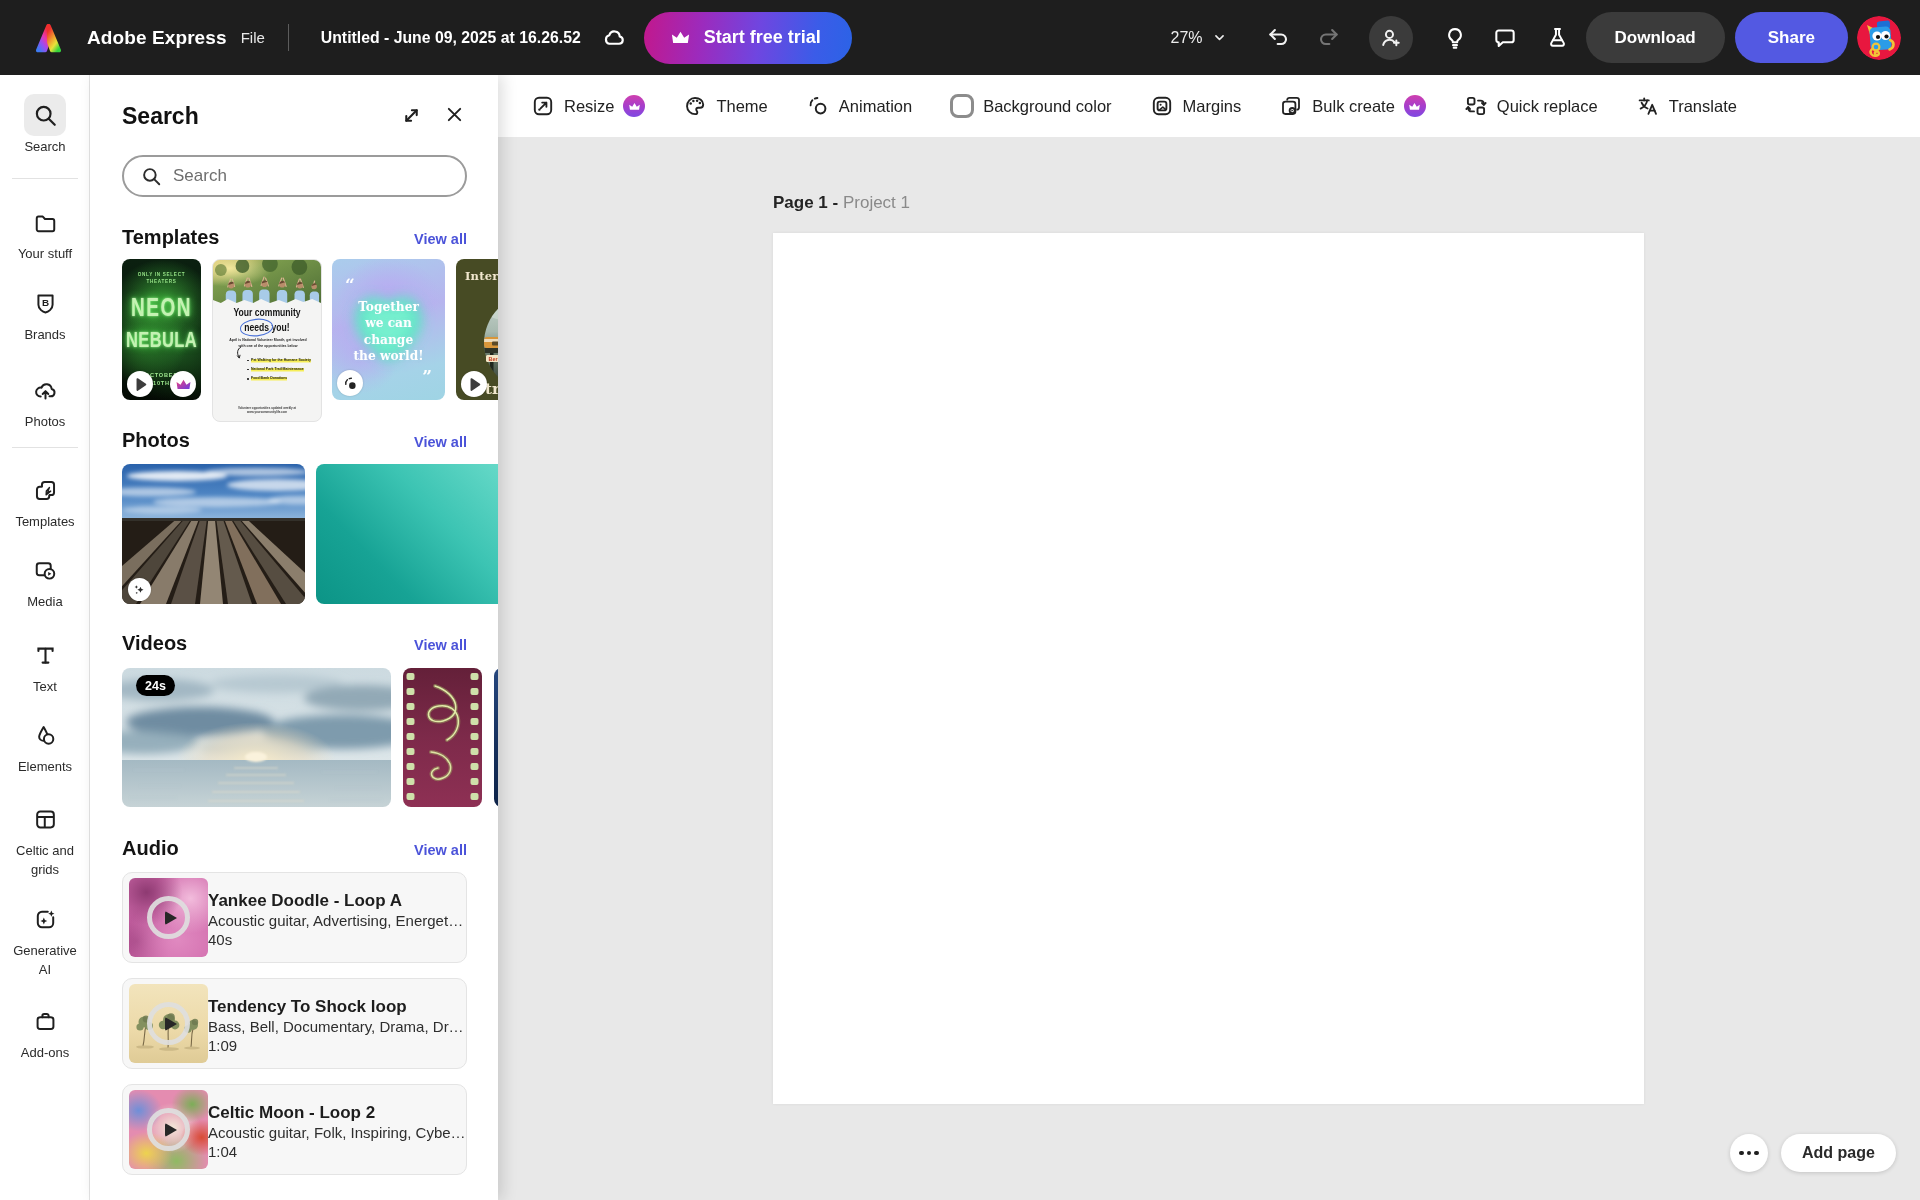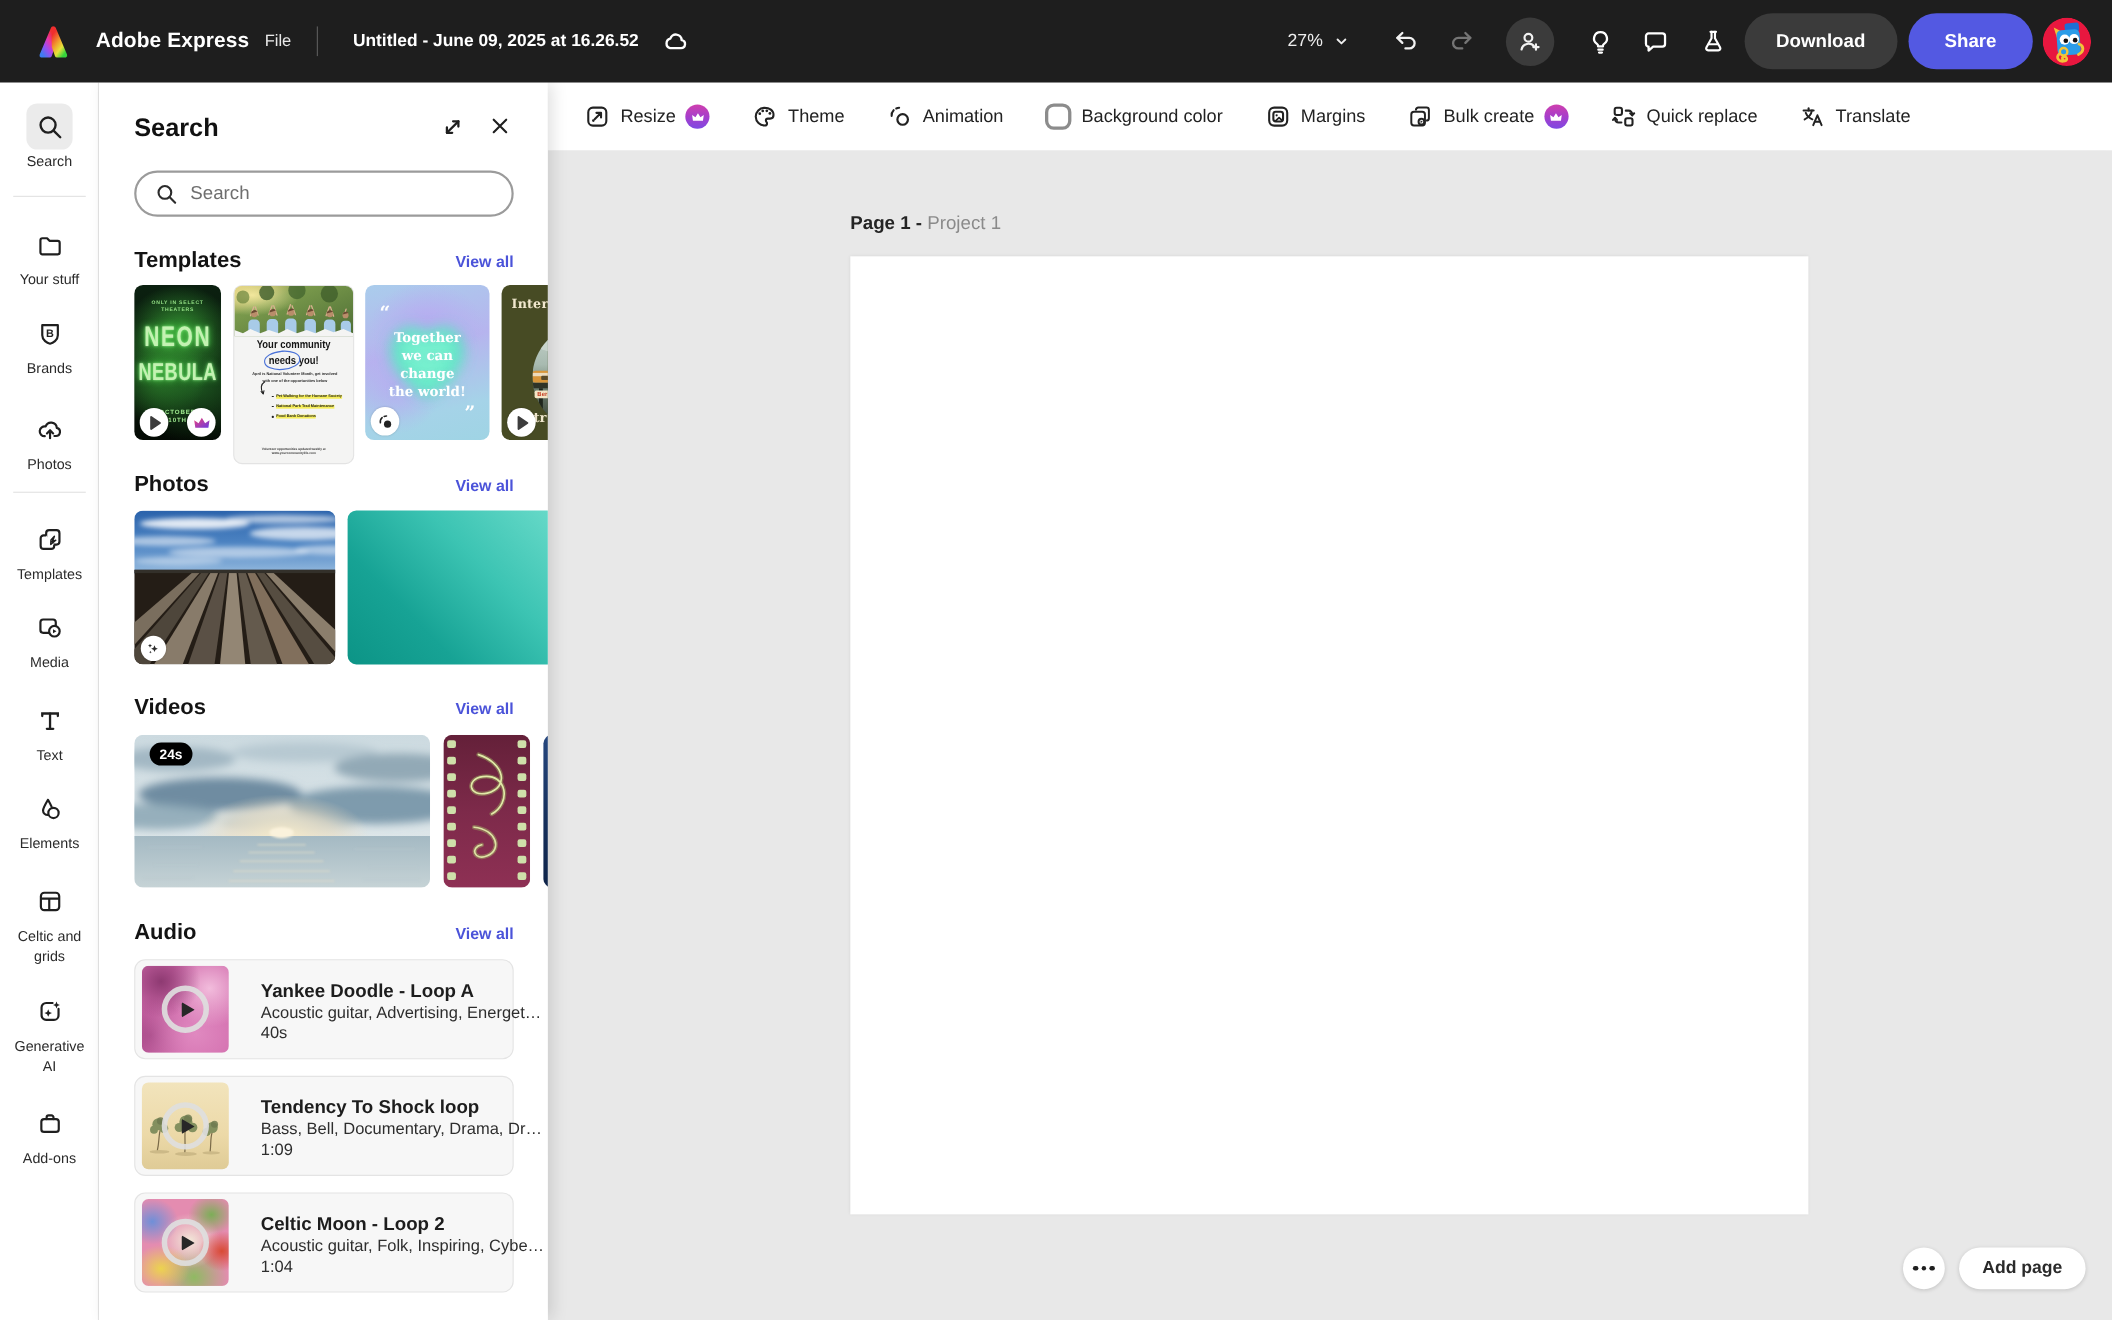--- a/index.html
+++ b/index.html
@@ -75,37 +75,37 @@
 .tc3{width:113px;height:141px;margin-right:11px;background:linear-gradient(165deg,#aacdec 0%,#b6b4ee 42%,#a5d3e8 78%,#9fd4e4 100%)}
 .tc3-bg{position:absolute;inset:0}
 .tc3-quote{position:absolute;left:0;right:0;top:40px;text-align:center;color:#fff;font-family:"DejaVu Serif",serif;font-weight:700;font-size:12.2px;line-height:16.4px;text-shadow:0 0 3px rgba(160,220,230,.5)}
 .tc3 .q1{position:absolute;left:13px;top:16px;color:#fff;font-family:"DejaVu Serif",serif;font-weight:700;font-size:17px}
 .tc3 .q2{position:absolute;right:13px;bottom:14px;color:#fff;font-family:"DejaVu Serif",serif;font-weight:700;font-size:17px}
 .tc3 .badge{left:5px;bottom:4px;width:26px;height:26px}
 .tc4{width:79px;height:141px;background:#474b24}
 .tc4-title{position:absolute;top:10px;left:9px;font-family:"DejaVu Serif",serif;font-weight:700;font-size:11.5px;color:#f0e7cd;letter-spacing:.2px}
 .tc4-circle{position:absolute;left:28px;top:36px;width:96px;height:96px;border-radius:50%;overflow:hidden}
 .tc4-chip{position:absolute;left:30px;top:96px;background:#f4e6c6;border-radius:1.5px;padding:.5px 2.5px;font-size:5.4px;font-weight:700;color:#c23c22}
-.tc4-sub{position:absolute;left:29px;bottom:13px;font-family:"DejaVu Serif",serif;font-weight:700;font-size:12px;color:#f0e7cd}
+.tc4-sub{position:absolute;left:29px;bottom:2px;font-family:"DejaVu Serif",serif;font-weight:700;font-size:15px;color:#f0e7cd}
 .tc4 .badge{left:5px;bottom:3px;width:26px;height:26px}
 
 .ph1{width:183px;height:140px;margin-right:11px}
 .ph2{width:200px;height:140px;background:linear-gradient(226deg,#6cdccb 0%,#3cc4b3 38%,#17a395 70%,#0c9486 100%)}
 .ph1 .badge{left:6px;bottom:3px;width:23px;height:23px}
 
 .vd1{width:269px;height:139px;margin-right:12px}
 .vd2{width:79px;height:139px;margin-right:12px}
 .vd3{width:60px;height:139px;background:linear-gradient(180deg,#26477e 0%,#16305c 55%,#0e2348 100%)}
 .dur-badge{position:absolute;left:14px;top:7px;height:21px;border-radius:10.5px;background:#000;color:#fff;font-size:12.5px;font-weight:700;display:flex;align-items:center;padding:0 9px}
 
 .audio-card{position:absolute;left:32px;width:345px;height:91px;border:1px solid #e4e4e4;border-radius:10px;background:#f7f7f7;display:flex;cursor:pointer}
 .audio-thumb{position:relative;width:79px;height:79px;border-radius:6px;margin:5px 0 0 6px;overflow:hidden;flex:none}
 .play-ring{position:absolute;left:50%;top:50%;width:43px;height:43px;margin:-21.5px 0 0 -21.5px;border-radius:50%;border:5px solid rgba(222,222,222,.92)}
 .play-tri{position:absolute;left:50%;top:50%;width:0;height:0;margin:-7px 0 0 -4px;border-left:12px solid #272727;border-top:7px solid transparent;border-bottom:7px solid transparent;border-radius:2px}
-.audio-info{margin-left:29px;padding-top:17px}
+.audio-info{margin-left:0;padding-top:17px}
 .audio-title{font-size:17px;font-weight:700;color:#1d1d1d;line-height:21px}
 .audio-tags{font-size:15px;color:#2e2e2e;line-height:19px;white-space:nowrap}
 .audio-dur{font-size:15px;color:#2e2e2e;line-height:19px}
 .at1{background:radial-gradient(60px 55px at 22% 18%,#8e3a72 0%,rgba(142,58,114,0) 60%),radial-gradient(55px 50px at 78% 26%,#f2bcdc 0%,rgba(242,188,220,0) 70%),radial-gradient(70px 60px at 62% 78%,#e089c0 0%,rgba(224,137,192,0) 75%),radial-gradient(50px 50px at 10% 80%,#a34483 0%,rgba(163,68,131,0) 70%),#d06aab}
 .at3{background:radial-gradient(30px 26px at 80% 18%,#7cae57 0%,rgba(124,174,87,0) 70%),radial-gradient(30px 26px at 92% 60%,#d84b35 0%,rgba(216,75,53,0) 70%),radial-gradient(34px 30px at 12% 26%,#6f8fd8 0%,rgba(111,143,216,0) 70%),radial-gradient(36px 30px at 22% 80%,#ecd34e 0%,rgba(236,211,78,0) 72%),radial-gradient(40px 36px at 55% 48%,#f2e8d8 0%,rgba(242,232,216,0) 70%),radial-gradient(44px 40px at 60% 90%,#8fba62 0%,rgba(143,186,98,0) 72%),#e48cb0}
 
 .content{position:absolute;left:498px;top:75px;width:1422px;height:1125px;background:#e8e8e8}
 .toolbar{position:absolute;left:0;top:0;width:100%;height:62px;background:#fff;display:flex;align-items:center;padding-left:33px;box-shadow:0 1px 0 rgba(0,0,0,.05),0 3px 5px rgba(0,0,0,.06)}
 .tool-item{display:flex;align-items:center;margin-right:38px;background:none;border:none;cursor:pointer;padding:0}
 .tool-item .t-label{margin-left:9px;font-size:16.5px;color:#222;white-space:nowrap}
@@ -148,20 +148,28 @@
     </span>
     <span class="brand-name">Adobe Express</span>
     <span class="menu-file">File</span>
     <span class="tb-sep"></span>
     <span class="doc-title">Untitled - June 09, 2025 at 16.26.52</span>
     <span class="cloud-btn">
       <svg viewBox="0 0 24 24" width="27" height="27" fill="none" stroke="#fff" stroke-width="1.9" stroke-linecap="round" stroke-linejoin="round">
         <path d="M8.2 17.6h8.7a3.3 3.3 0 0 0 .6-6.55 4.7 4.7 0 0 0-9.2-1.1 3.95 3.95 0 0 0-.1 7.65z"></path>
       </svg>
     </span>
+    <button class="trial-btn">
+      <span class="crown">
+        <svg viewBox="0 0 24 24" width="21" height="21" fill="#fff">
+          <path d="M3.6 18.2 2.2 8.6l5.6 3.7L12 5.4l4.2 6.9 5.6-3.7-1.4 9.6z"></path>
+        </svg>
+      </span>
+      <span>Start free trial</span>
+    </button>
   </div>
   <div class="tb-right">
     <span class="zoom-ctl">
       <span>27%</span>
       <span class="chev">
         <svg viewBox="0 0 24 24" width="19" height="19" fill="none" stroke="#ededed" stroke-width="2.1" stroke-linecap="round" stroke-linejoin="round">
             <path d="M7.5 10 12 14.5 16.5 10"></path>
           </svg>
       </span>
     </span>

